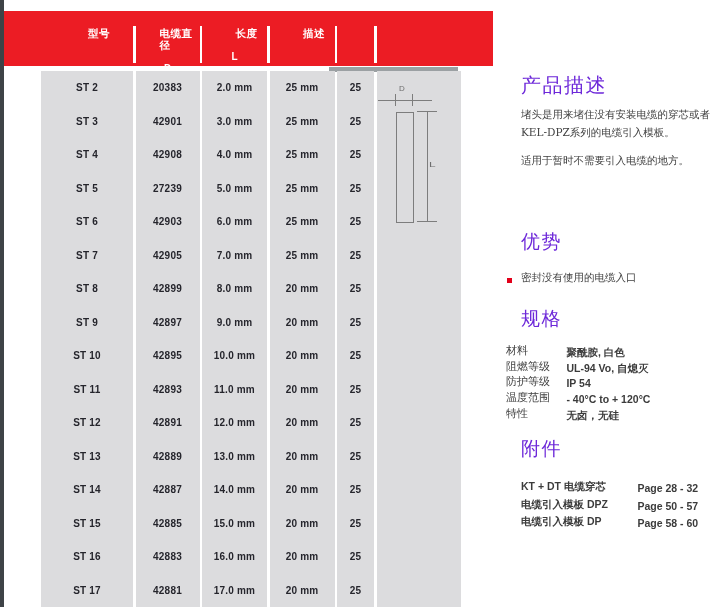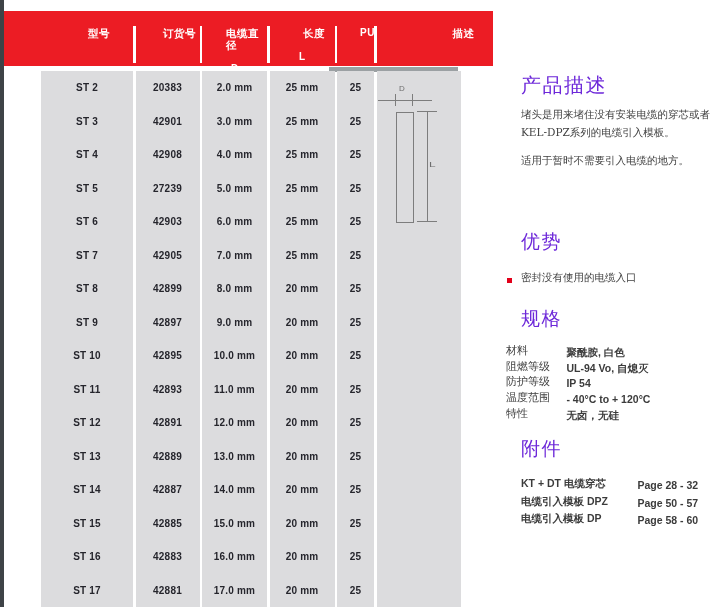--- a/index.html
+++ b/index.html
@@ -71,56 +71,48 @@
   .p1{top:106px;}
   .p2{top:152px;}
   .adv-item{position:absolute;left:507px;top:274px;width:210px;}
   .adv-bullet{position:absolute;left:0;top:3.5px;width:5px;height:5px;background:#e2001a;}
   .adv-text{position:absolute;left:14px;top:-3px;font-family:"DejaVu Serif","Liberation Serif",serif;font-size:10.5px;color:#414141;white-space:nowrap;}
   .spec-list{position:absolute;left:506px;top:343px;width:197px;}
   .spec-row{height:15.7px;line-height:15.7px;white-space:nowrap;}
   .spec-label{display:inline-block;width:56px;font-family:"DejaVu Serif","Liberation Serif",serif;font-size:11px;color:#414141;vertical-align:top;}
   .spec-value{display:inline-block;font-size:10.5px;font-weight:bold;color:#3b3b3b;font-family:"Liberation Sans",sans-serif;}
   .acc-list{position:absolute;left:521px;top:474px;width:197px;}
-  .acc-row{height:17.6px;line-height:19px;white-space:nowrap;}
+  .acc-row{height:17.6px;line-height:25px;white-space:nowrap;}
   .acc-name{display:inline-block;width:112px;font-size:10.5px;font-weight:bold;color:#3b3b3b;vertical-align:top;}
   .acc-page{display:inline-block;font-size:10.5px;font-weight:bold;color:#3b3b3b;}
 </style>
 </head>
 <body>
 
 <div class="edge-strip"></div>
 
 <div class="header-bar">
   <div class="header-grid">
 
       <div class="header-cell">
         <span class="h-label">型号</span>
         <span class="h-sub"></span>
       </div>
 
-      <div class="header-cell">
-        <span class="h-label">订货号</span>
-        <span class="h-sub"></span>
-      </div>
 
       <div class="header-cell">
         <span class="h-label">电缆直径</span>
         <span class="h-sub">D</span>
       </div>
 
       <div class="header-cell">
         <span class="h-label">长度</span>
         <span class="h-sub">L</span>
       </div>
 
-      <div class="header-cell">
-        <span class="h-label">PU</span>
-        <span class="h-sub"></span>
-      </div>
 
       <div class="header-cell">
         <span class="h-label">描述</span>
         <span class="h-sub"></span>
       </div>
     </div>
   <div class="hsep s1"></div>
   <div class="hsep s2"></div>
   <div class="hsep s3"></div>
   <div class="hsep s4"></div>

